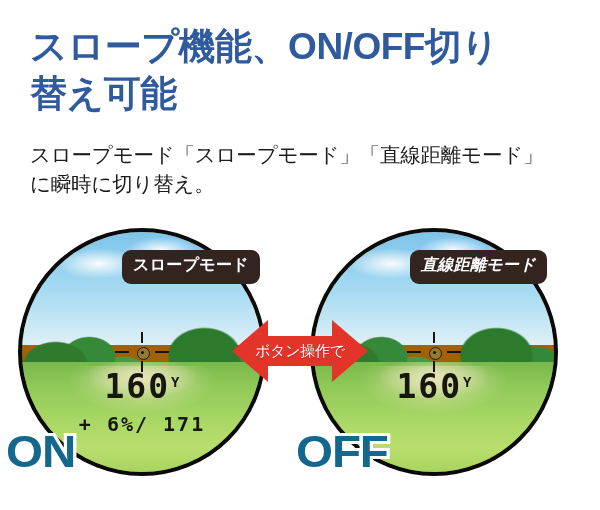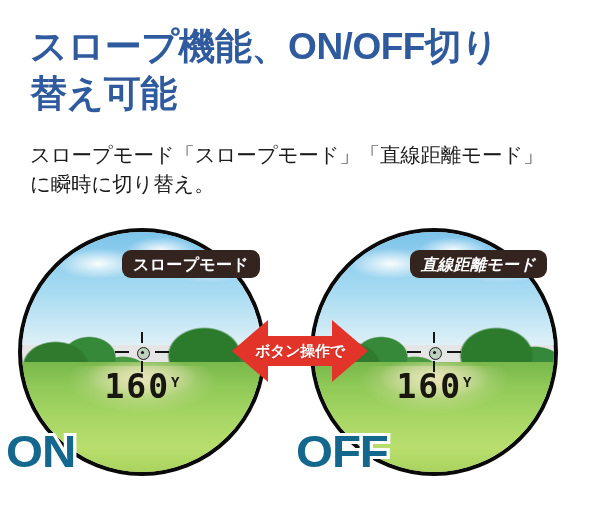--- a/index.html
+++ b/index.html
@@ -62,21 +62,21 @@
   .scope.left  { left: 18px; }
   .scope.right { left: 310px; }
 
   .scope-circle {
     position: absolute;
     inset: 0;
     border-radius: 50%;
     border: 4px solid #0a0a0a;
     box-sizing: border-box;
     overflow: hidden;
-    background: #e5e5e5;
+    background: #a16207;
   }
 
   
   .scene {
     position: absolute;
     inset: 0;
   }
   .sky {
     position: absolute;
     left: 0; right: 0; top: 0;
@@ -123,21 +123,21 @@
 
   
   .mode-badge {
     position: absolute;
     top: 22px;
     background: #33241f;
     color: #ffffff;
     font-size: 16px;
     font-weight: bold;
     letter-spacing: 0.3px;
-    padding: 5px 11px 2px;
+    padding: 5px 11px 8px;
     border-radius: 9px;
     white-space: nowrap;
     z-index: 5;
   }
   .scope.left  .mode-badge { left: 104px; }
   .scope.right .mode-badge { left: 100px; font-style: italic; }
 
   
   .reticle {
     position: absolute;
@@ -251,21 +251,21 @@
     display: block;
   }
   .swap-arrow .arrow-label {
     position: absolute;
     inset: 0;
     display: flex;
     align-items: center;
     justify-content: center;
     color: #ffffff;
     font-size: 15px;
-    font-weight: bold;
+    font-weight: normal;
     letter-spacing: -0.3px;
     white-space: nowrap;
     text-shadow: 0 1px 1px rgba(120,0,0,.35);
   }
 </style>
 </head>
 <body>
 
 <div class="headline">スロープ機能、ON/OFF切り
 替え可能</div>
@@ -289,20 +289,21 @@
         <div class="bar v t"></div>
         <div class="bar v b"></div>
         <div class="ring"></div>
         <div class="dot"></div>
       </div>
 
       <div class="readout distance">
         <span>160</span><span class="unit">Y</span>
       </div>
 
+      <div class="readout slope">+ 6%/ 171</div>
     </div>
 
     <div class="mode-badge">スロープモード</div>
     <div class="state-badge">ON</div>
   </div>
 
   <div class="scope right">
     <div class="scope-circle">
       <div class="scene">
         <div class="sky"></div>

